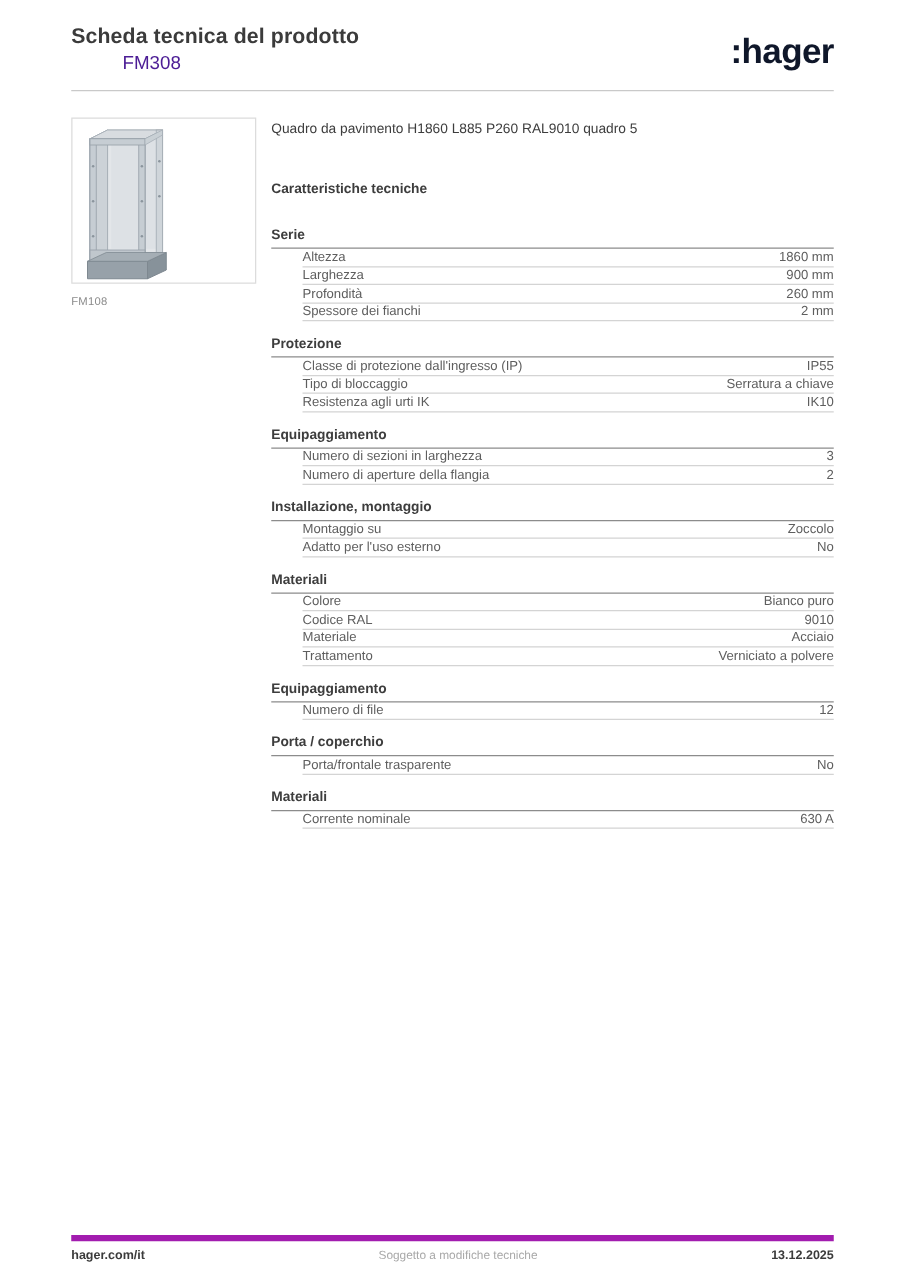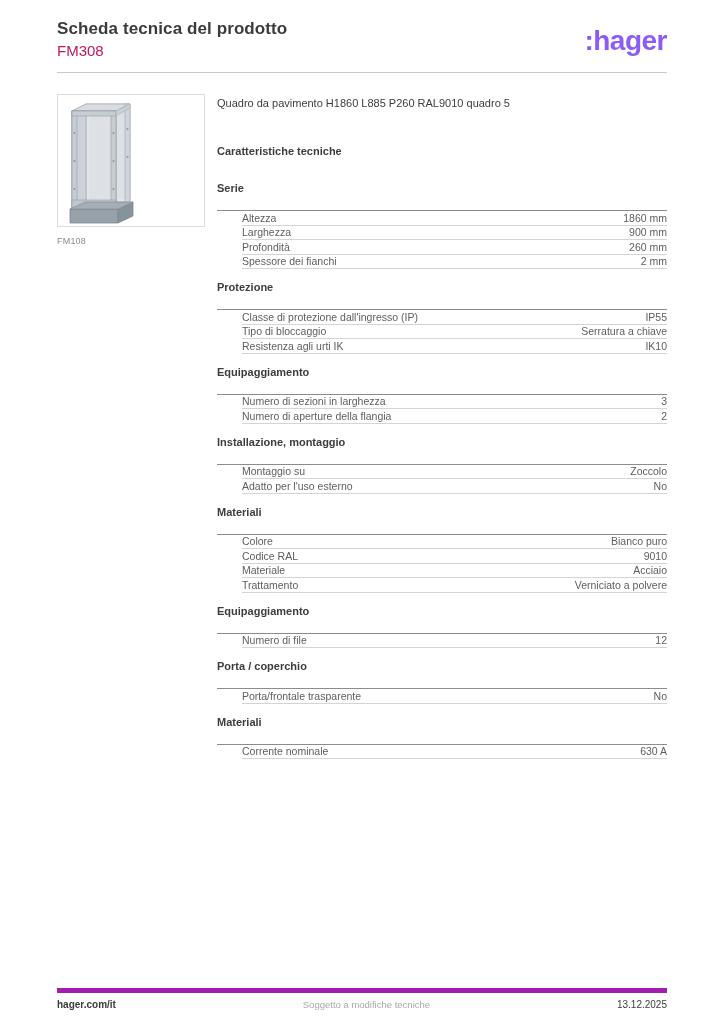--- a/index.html
+++ b/index.html
@@ -25,22 +25,23 @@
     border-bottom: 1px solid #c9c9c9;
   }
   .doc-title {
     font-size: 17px;
     font-weight: bold;
     color: #3b3b3b;
     letter-spacing: 0.1px;
   }
   .doc-code {
     font-size: 15px;
-    color: #be185d;
+    color: #4c1d95;
     margin-top: 3px;
+    margin-left: 41px;
   }
   .logo {
     font-size: 28px;
     font-weight: bold;
     letter-spacing: -0.5px;
     line-height: 1;
     margin-top: 8px;
   }
 
   
@@ -73,21 +74,21 @@
     margin-bottom: 25px;
     margin-top: 36px;
   }
 
   .section { margin-top: 12px; }
   .section:first-child { margin-top: 0; }
   .section-title {
     font-size: 11px;
     font-weight: bold;
     color: #3d3d3d;
-    padding-bottom: 16px;
+    padding-bottom: 4px;
     border-bottom: 1px solid #8c8c8c;
   }
   .spec-row {
     display: flex;
     justify-content: space-between;
     align-items: center;
     height: 14.5px;
     border-bottom: 1px solid #d4d4d4;
     font-size: 10.5px;
     color: #5e5e5e;
@@ -102,34 +103,34 @@
     left: 57px;
     right: 57px;
     top: 988px;
     border-top: 5px solid #a21caf;
     padding-top: 6px;
     display: flex;
     align-items: baseline;
   }
   .footer-left  { font-size: 10px; font-weight: bold; color: #3b3b3b; }
   .footer-center{ flex: 1; text-align: center; font-size: 9.5px; color: #a8a8a8; }
-  .footer-right { font-size: 10px; font-weight: normal; color: #3b3b3b; }
+  .footer-right { font-size: 10px; font-weight: bold; color: #3b3b3b; }
 </style>
 </head>
 <body>
 
 <div class="page">
   <div class="content">
 
     <div class="header">
       <div>
         <div class="doc-title">Scheda tecnica del prodotto</div>
         <div class="doc-code">FM308</div>
       </div>
-      <div class="logo" style="color: #8b5cf6;">:hager</div>
+      <div class="logo" style="color: #0f172a;">:hager</div>
     </div>
 
     <div class="main">
 
       <div class="image-card">
         <div class="image-box">
           <svg width="148" height="133" viewBox="0 0 148 133" xmlns="http://www.w3.org/2000/svg">
 
             <polygon points="28,9 72,9 72,107 28,107" fill="#e3e6e9" stroke="#b4bbc1" stroke-width="1"></polygon>
             <rect x="31" y="12" width="38" height="92" fill="#dde1e5"></rect>

